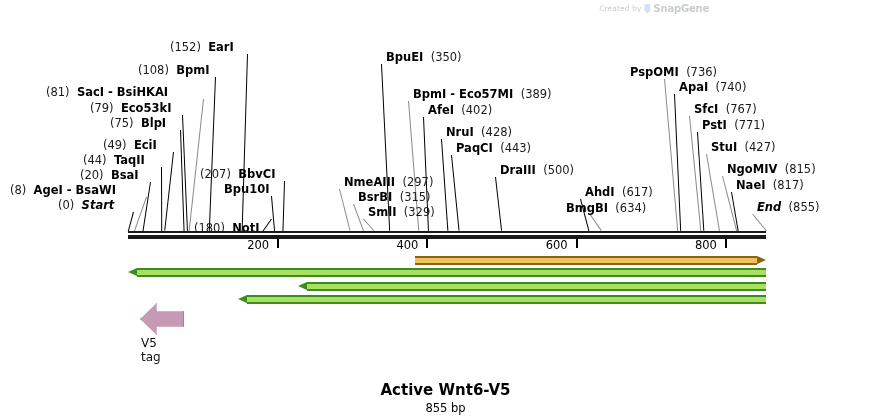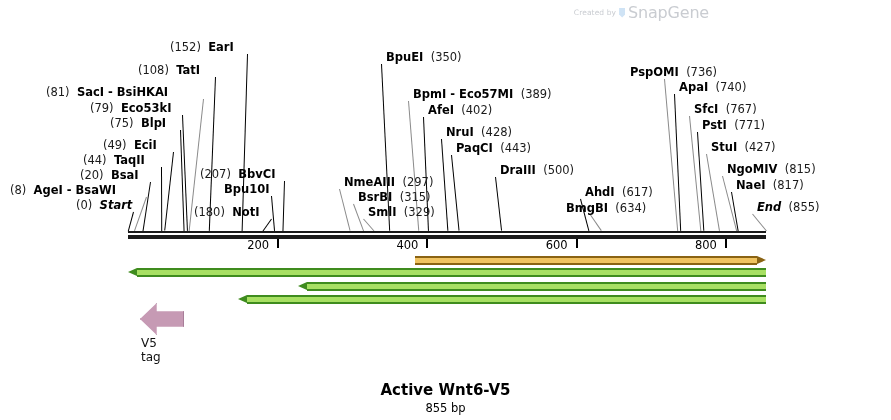--- a/index.html
+++ b/index.html
@@ -6,21 +6,21 @@
   body{
     width:891px;height:420px;background:#ffffff;
     font-family:"DejaVu Sans","Liberation Sans",sans-serif;
     overflow:hidden;position:relative;
   }
   #map{position:absolute;left:0;top:0;width:715px;height:420px;}
 
   
   .wm{position:absolute;right:6px;top:3px;display:flex;align-items:center;gap:3px;}
   .wm .cb{font-size:7.5px;color:#c9ccd1;letter-spacing:.1px;}
-  .wm .sg{font-size:16px;color:#c9ccd1;font-weight:400;letter-spacing:-.2px;}
+  .wm .sg{font-size:10px;color:#c9ccd1;font-weight:700;letter-spacing:-.2px;}
   .wm .flag{width:6px;height:10px;background:#cfe3f5;
             clip-path:polygon(0 0,100% 0,100% 70%,50% 100%,0 70%);}
 
   
   .lbl{position:absolute;white-space:nowrap;font-size:11.5px;color:#000;
        line-height:12px;}
   .lbl .nm{font-weight:bold;}
   .lbl .it{font-weight:bold;font-style:italic;}
   .lbl .pos{font-weight:normal;color:#1a1a1a;}
 
@@ -91,31 +91,31 @@
       <div class="lead" style="left: 674px; top: 94px; height: 137.14px; transform: rotate(-2.58581deg);"></div>
       <div class="lead g" style="left: 689px; top: 116px; height: 115.557px; transform: rotate(-5.62894deg);"></div>
       <div class="lead" style="left: 697px; top: 132px; height: 99.2015px; transform: rotate(-3.65231deg);"></div>
       <div class="lead g" style="left: 706px; top: 154px; height: 78.0879px; transform: rotate(-9.57533deg);"></div>
       <div class="lead g" style="left: 722px; top: 176px; height: 56.7916px; transform: rotate(-14.4298deg);"></div>
       <div class="lead" style="left: 731px; top: 192px; height: 39.562px; transform: rotate(-9.66867deg);"></div>
       <div class="lead g" style="left: 752px; top: 214px; height: 22.0227px; transform: rotate(-39.4725deg);"></div>
     </div>
 
   <div id="labels">
-      <div class="lbl" style="left: 76px; top: 199px;"><span class="pos">(0)</span>&nbsp;&nbsp;<span class="it">Start</span></div>
+      <div class="lbl" style="left: 58px; top: 199px;"><span class="pos">(0)</span>&nbsp;&nbsp;<span class="it">Start</span></div>
       <div class="lbl" style="left: 10px; top: 184px;"><span class="pos">(8)</span>&nbsp;&nbsp;<span class="nm">AgeI  -  BsaWI</span></div>
       <div class="lbl" style="left: 80px; top: 169px;"><span class="pos">(20)</span>&nbsp;&nbsp;<span class="nm">BsaI</span></div>
       <div class="lbl" style="left: 83px; top: 154px;"><span class="pos">(44)</span>&nbsp;&nbsp;<span class="nm">TaqII</span></div>
       <div class="lbl" style="left: 103px; top: 139px;"><span class="pos">(49)</span>&nbsp;&nbsp;<span class="nm">EciI</span></div>
       <div class="lbl" style="left: 110px; top: 117px;"><span class="pos">(75)</span>&nbsp;&nbsp;<span class="nm">BlpI</span></div>
       <div class="lbl" style="left: 90px; top: 102px;"><span class="pos">(79)</span>&nbsp;&nbsp;<span class="nm">Eco53kI</span></div>
       <div class="lbl" style="left: 46px; top: 86px;"><span class="pos">(81)</span>&nbsp;&nbsp;<span class="nm">SacI  -  BsiHKAI</span></div>
-      <div class="lbl" style="left: 138px; top: 64px;"><span class="pos">(108)</span>&nbsp;&nbsp;<span class="nm">TatI</span></div>
+      <div class="lbl" style="left: 138px; top: 64px;"><span class="pos">(108)</span>&nbsp;&nbsp;<span class="nm">BpmI</span></div>
       <div class="lbl" style="left: 170px; top: 41px;"><span class="pos">(152)</span>&nbsp;&nbsp;<span class="nm">EarI</span></div>
-      <div class="lbl" style="left: 194px; top: 206px;"><span class="pos">(180)</span>&nbsp;&nbsp;<span class="nm">NotI</span></div>
+      <div class="lbl" style="left: 194px; top: 222px;"><span class="pos">(180)</span>&nbsp;&nbsp;<span class="nm">NotI</span></div>
       <div class="lbl" style="left: 224px; top: 183px;"><span class="nm">Bpu10I</span></div>
       <div class="lbl" style="left: 200px; top: 168px;"><span class="pos">(207)</span>&nbsp;&nbsp;<span class="nm">BbvCI</span></div>
       <div class="lbl" style="left: 368px; top: 206px;"><span class="nm">SmlI</span>&nbsp;&nbsp;<span class="pos">(329)</span></div>
       <div class="lbl" style="left: 358px; top: 191px;"><span class="nm">BsrBI</span>&nbsp;&nbsp;<span class="pos">(315)</span></div>
       <div class="lbl" style="left: 344px; top: 176px;"><span class="nm">NmeAIII</span>&nbsp;&nbsp;<span class="pos">(297)</span></div>
       <div class="lbl" style="left: 386px; top: 51px;"><span class="nm">BpuEI</span>&nbsp;&nbsp;<span class="pos">(350)</span></div>
       <div class="lbl" style="left: 413px; top: 88px;"><span class="nm">BpmI  -  Eco57MI</span>&nbsp;&nbsp;<span class="pos">(389)</span></div>
       <div class="lbl" style="left: 428px; top: 104px;"><span class="nm">AfeI</span>&nbsp;&nbsp;<span class="pos">(402)</span></div>
       <div class="lbl" style="left: 446px; top: 126px;"><span class="nm">NruI</span>&nbsp;&nbsp;<span class="pos">(428)</span></div>
       <div class="lbl" style="left: 456px; top: 142px;"><span class="nm">PaqCI</span>&nbsp;&nbsp;<span class="pos">(443)</span></div>

